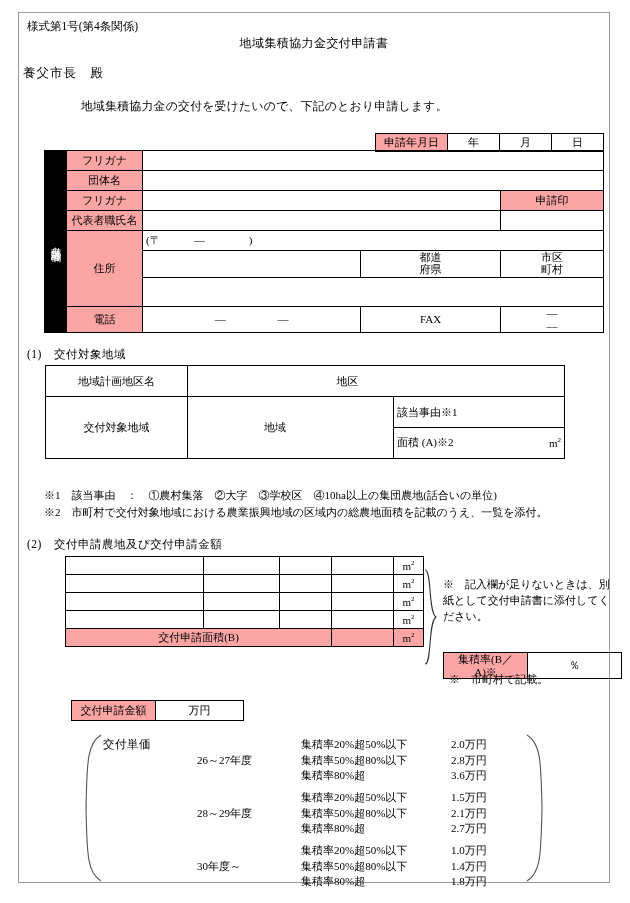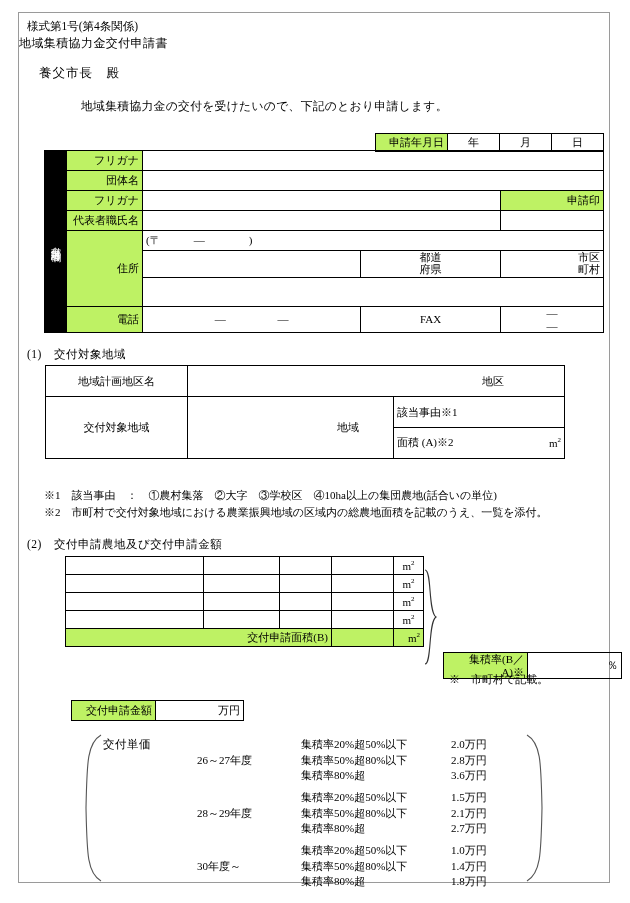--- a/index.html
+++ b/index.html
@@ -36,26 +36,27 @@
     left: 8px;
     top: 6px;
     font-size: 11.5px;
     white-space: nowrap;
   }
   .doc-title {
     position: absolute;
     left: 0;
     top: 22px;
     width: 100%;
+    text-align: center;
     font-size: 12px;
     letter-spacing: 0.4px;
   }
   .addressee {
     position: absolute;
-    left: 20px;
+    left: 4px;
     top: 52px;
     font-size: 12.5px;
     letter-spacing: 1px;
   }
   .lead {
     position: absolute;
     left: 62px;
     top: 86px;
     font-size: 11.8px;
     letter-spacing: 0.3px;
@@ -67,23 +68,23 @@
     border-collapse: collapse;
     table-layout: fixed;
   }
   .tbl td {
     border: 1px solid #000;
     padding: 0 3px;
     font-size: 11px;
     vertical-align: middle;
     line-height: 1.15;
   }
-  .sh { background: #bef264; text-align: right; margin-left: 20px; }
+  .sh { background: #fca5a5; text-align: center; margin-left: 20px; }
   .ctr { text-align: center; }
-  .rgt { text-align: right; }
+  .rgt { text-align: center; }
   .lft { text-align: left; }
   .blackcell {
     background: #000000;
     color: #ffffff;
     padding: 0;
   }
   .vlabel {
     writing-mode: vertical-rl;
     text-orientation: upright;
     font-size: 10px;
@@ -364,20 +365,21 @@
         <td class="sh"></td>
         <td class="sh"><span>m</span><sup>2</sup></td>
       </tr>
     </tbody>
   </table>
 
   <svg class="brace" style="left:404px; top:555px; width:16px; height:98px;" viewBox="0 0 16 98">
     <path d="M2,2 C9,2 5,44 13,49 C5,54 9,96 2,96" fill="none" stroke="#333" stroke-width="1.1"></path>
   </svg>
 
+  <div class="sidenote">※　記入欄が足りないときは、別紙として交付申請書に添付してください。</div>
 
   <table class="tbl rate-box">
     <colgroup>
           <col style="width:84px">
           <col style="width:94px">
         </colgroup>
     <tbody>
       <tr>
         <td class="sh">集積率(B／A)※</td>
         <td class="rgt">

